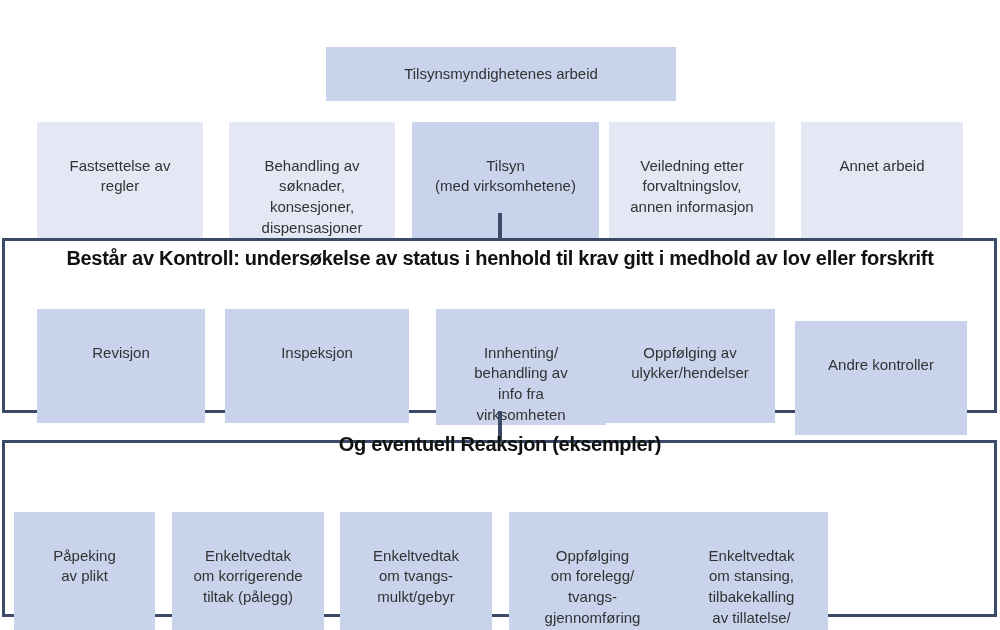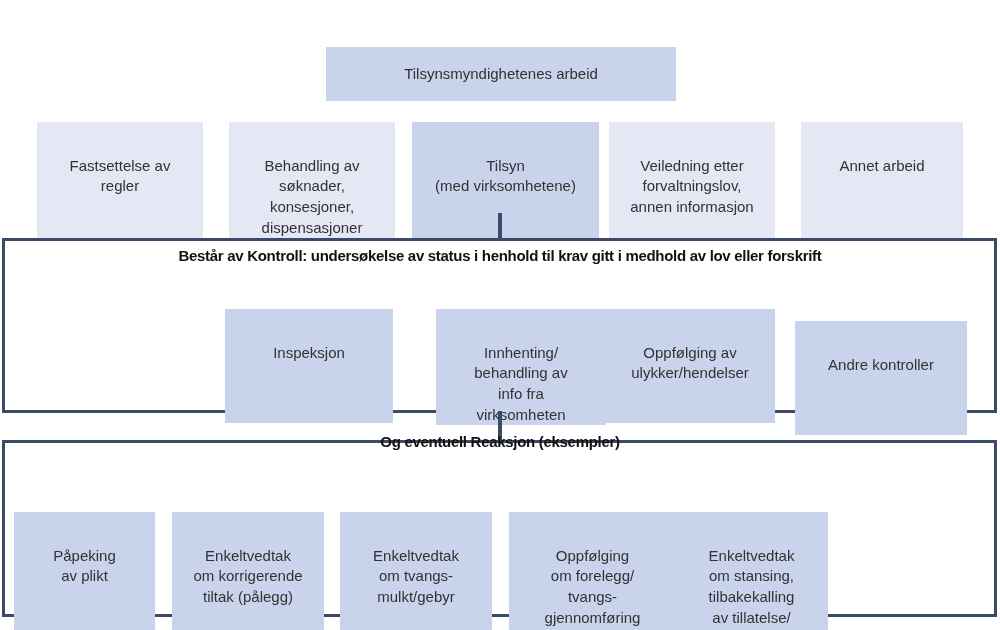--- a/index.html
+++ b/index.html
@@ -41,21 +41,21 @@
     position: absolute;
     border: 3px solid var(--border-navy);
     background: #ffffff;
   }
   .section-title {
     position: absolute;
     left: 0;
     width: 1000px;
     text-align: center;
     font-weight: bold;
-    font-size: 15px;
+    font-size: 20px;
     letter-spacing: -0.3px;
     color: var(--title-color);
     white-space: nowrap;
   }
   .connector {
     position: absolute;
     width: 4px;
     background: var(--border-navy);
   }
 
@@ -66,21 +66,21 @@
   .w2 { left: 229px; top: 89px; width: 166px; height: 127px; }
   .w3 { left: 412px; top: 89px; width: 187px; height: 124px; }
   .w4 { left: 609px; top: 89px; width: 166px; height: 127px; }
   .w5 { left: 801px; top: 89px; width: 162px; height: 127px; }
 
   .conn1 { left: 498px; top: 213px; height: 27px; }
 
   .sec-control { left: 2px; top: 238px; width: 995px; height: 175px; }
   .title-control { top: 247px; }
   .m1 { left: 37px;  top: 276px; width: 168px; height: 114px; }
-  .m2 { left: 225px; top: 276px; width: 168px; height: 114px; }
+  .m2 { left: 225px; top: 276px; width: 184px; height: 114px; }
   .m3 { left: 436px; top: 276px; width: 170px; height: 116px; }
   .m4 { left: 605px; top: 276px; width: 170px; height: 114px; }
   .m5 { left: 795px; top: 288px; width: 172px; height: 114px; }
 
   .conn2 { left: 498px; top: 411px; height: 30px; }
 
   .sec-reaction { left: 2px; top: 440px; width: 995px; height: 177px; }
   .title-reaction { top: 433px; }
   .r1 { left: 14px;  top: 479px; width: 141px; height: 127px; }
   .r2 { left: 172px; top: 479px; width: 152px; height: 127px; }
@@ -119,20 +119,23 @@
 annen informasjon</span>
   </div>
   <div class="box light w5">
     <span>Annet arbeid</span>
   </div>
 
   <div class="connector conn1"></div>
 
   <div class="section sec-control"></div>
   <div class="section-title title-control">Består av Kontroll: undersøkelse av status i henhold til krav gitt i medhold av lov eller forskrift</div>
+  <div class="box medium m1">
+    <span>Revisjon</span>
+  </div>
   <div class="box medium m2">
     <span>Inspeksjon</span>
   </div>
   <div class="box medium m3">
     <span>Innhenting/
 behandling av
 info fra
 virksomheten</span>
   </div>
   <div class="box medium m4">

